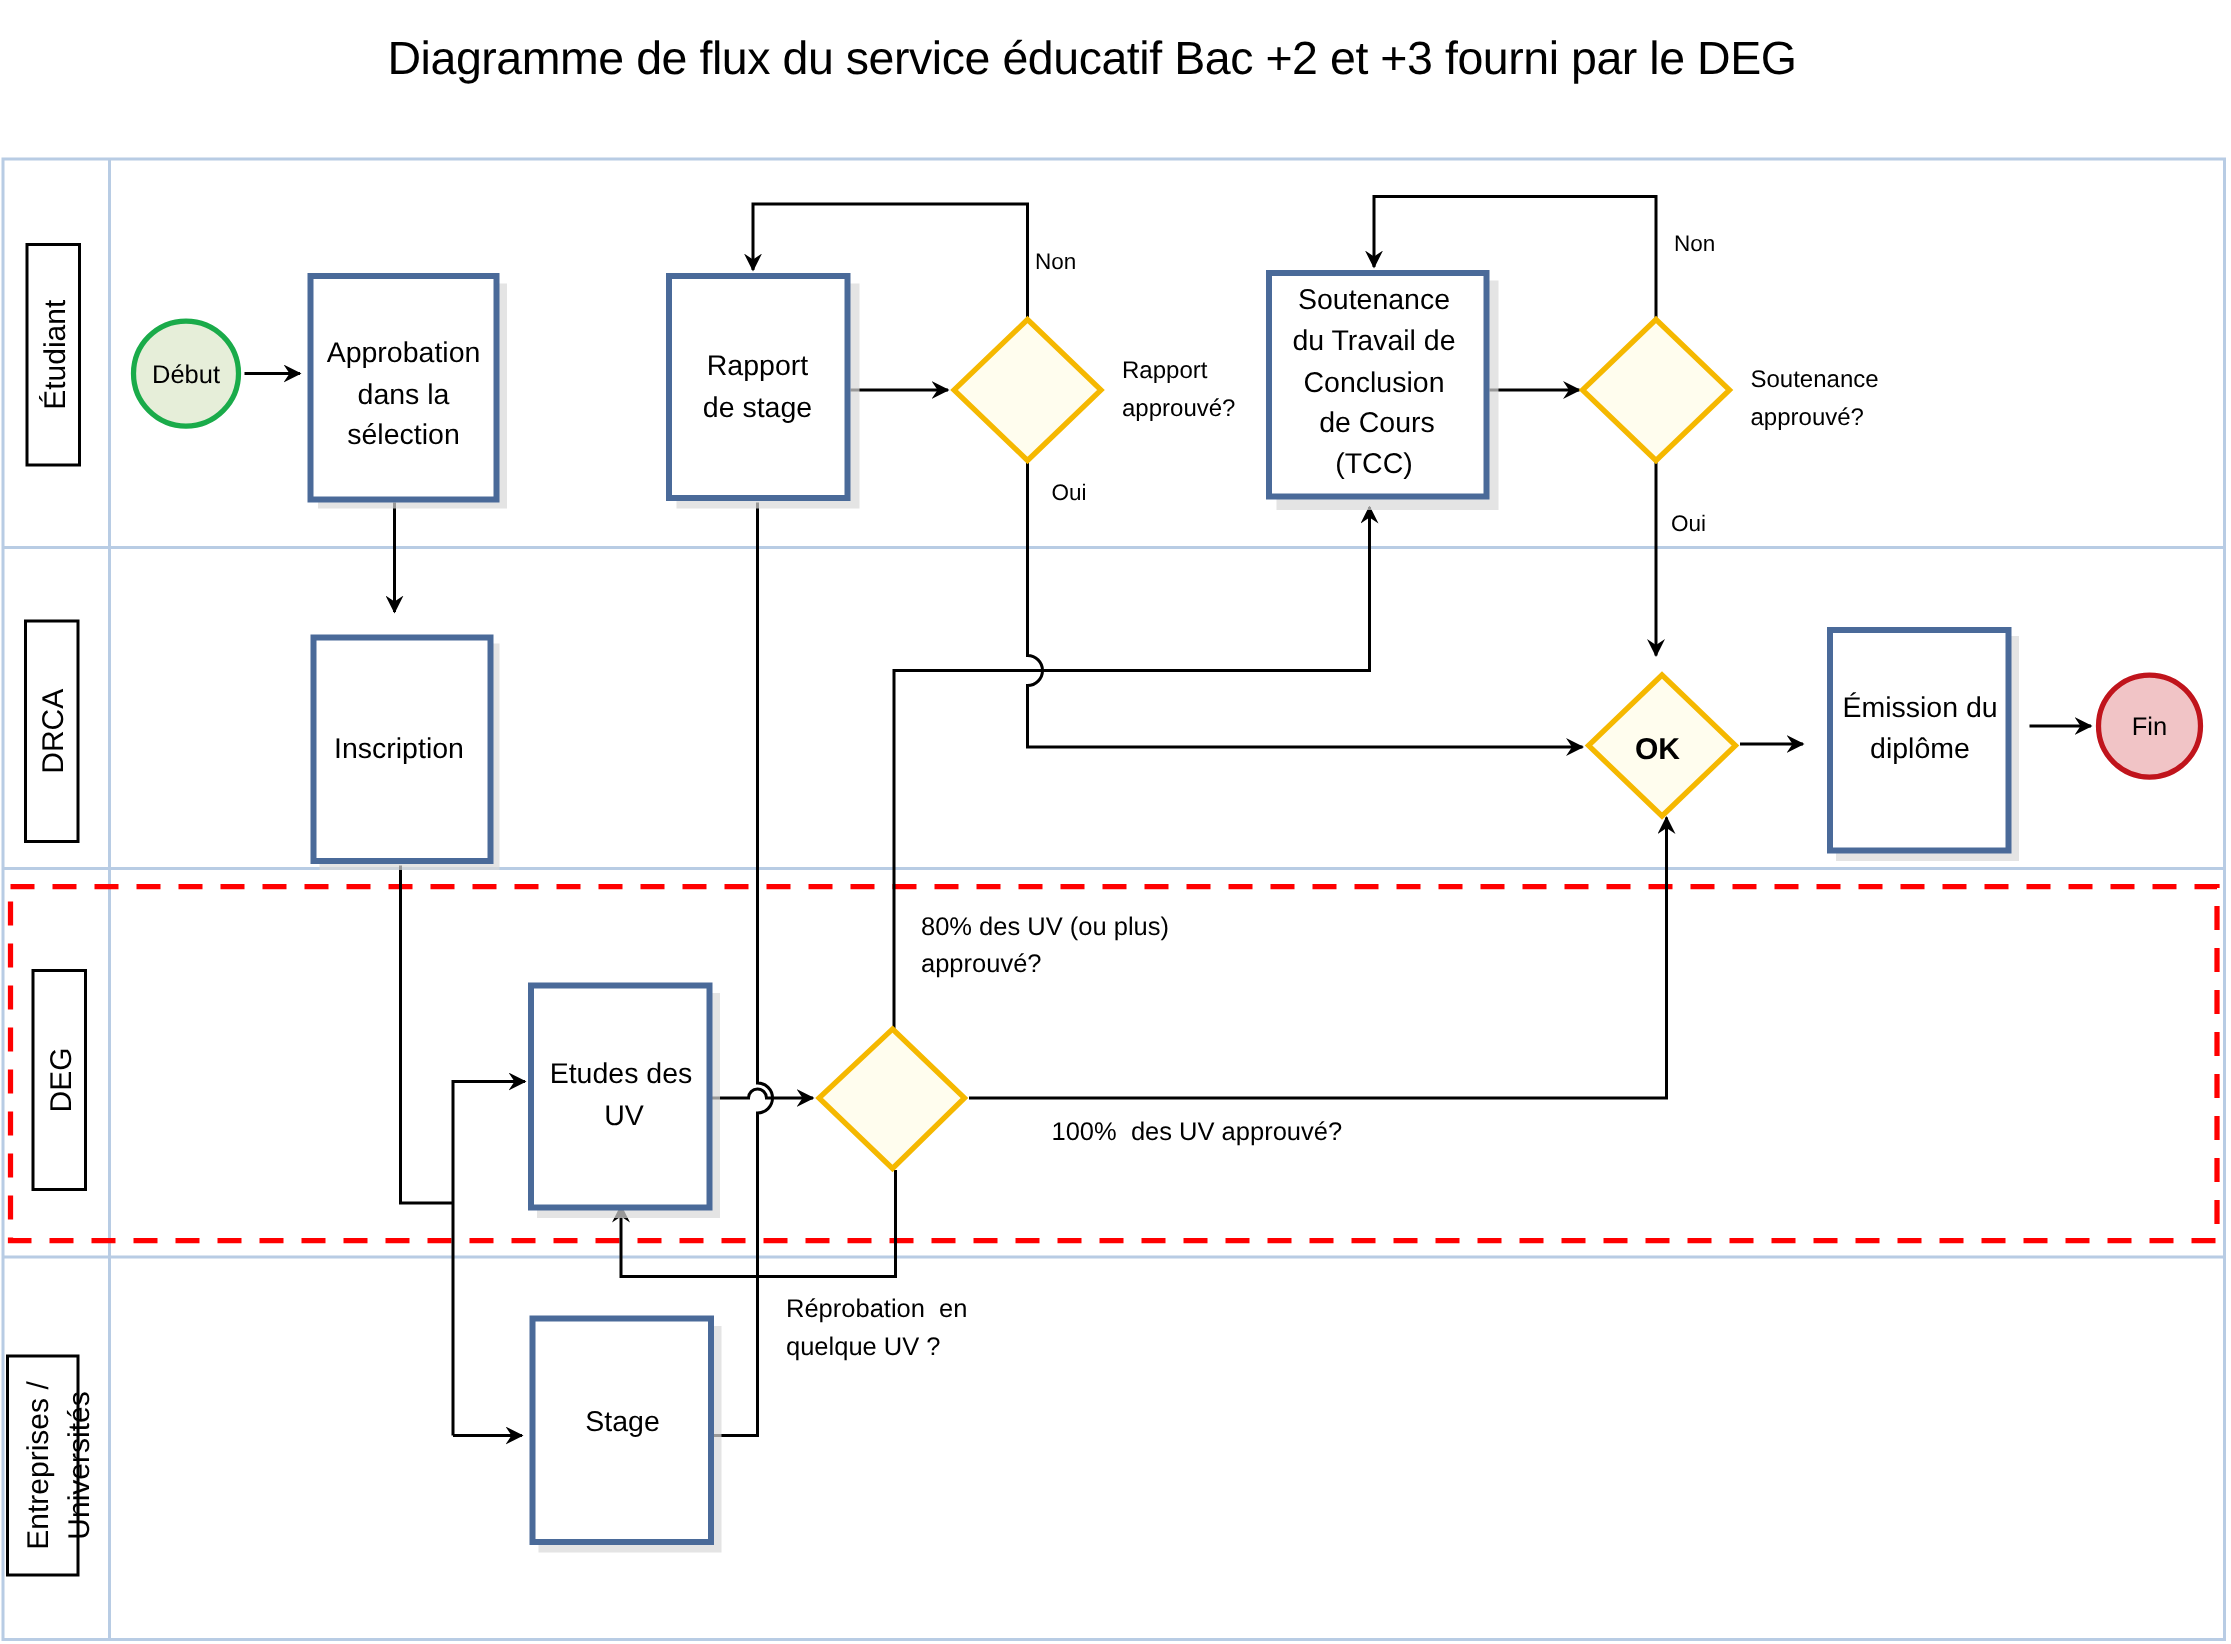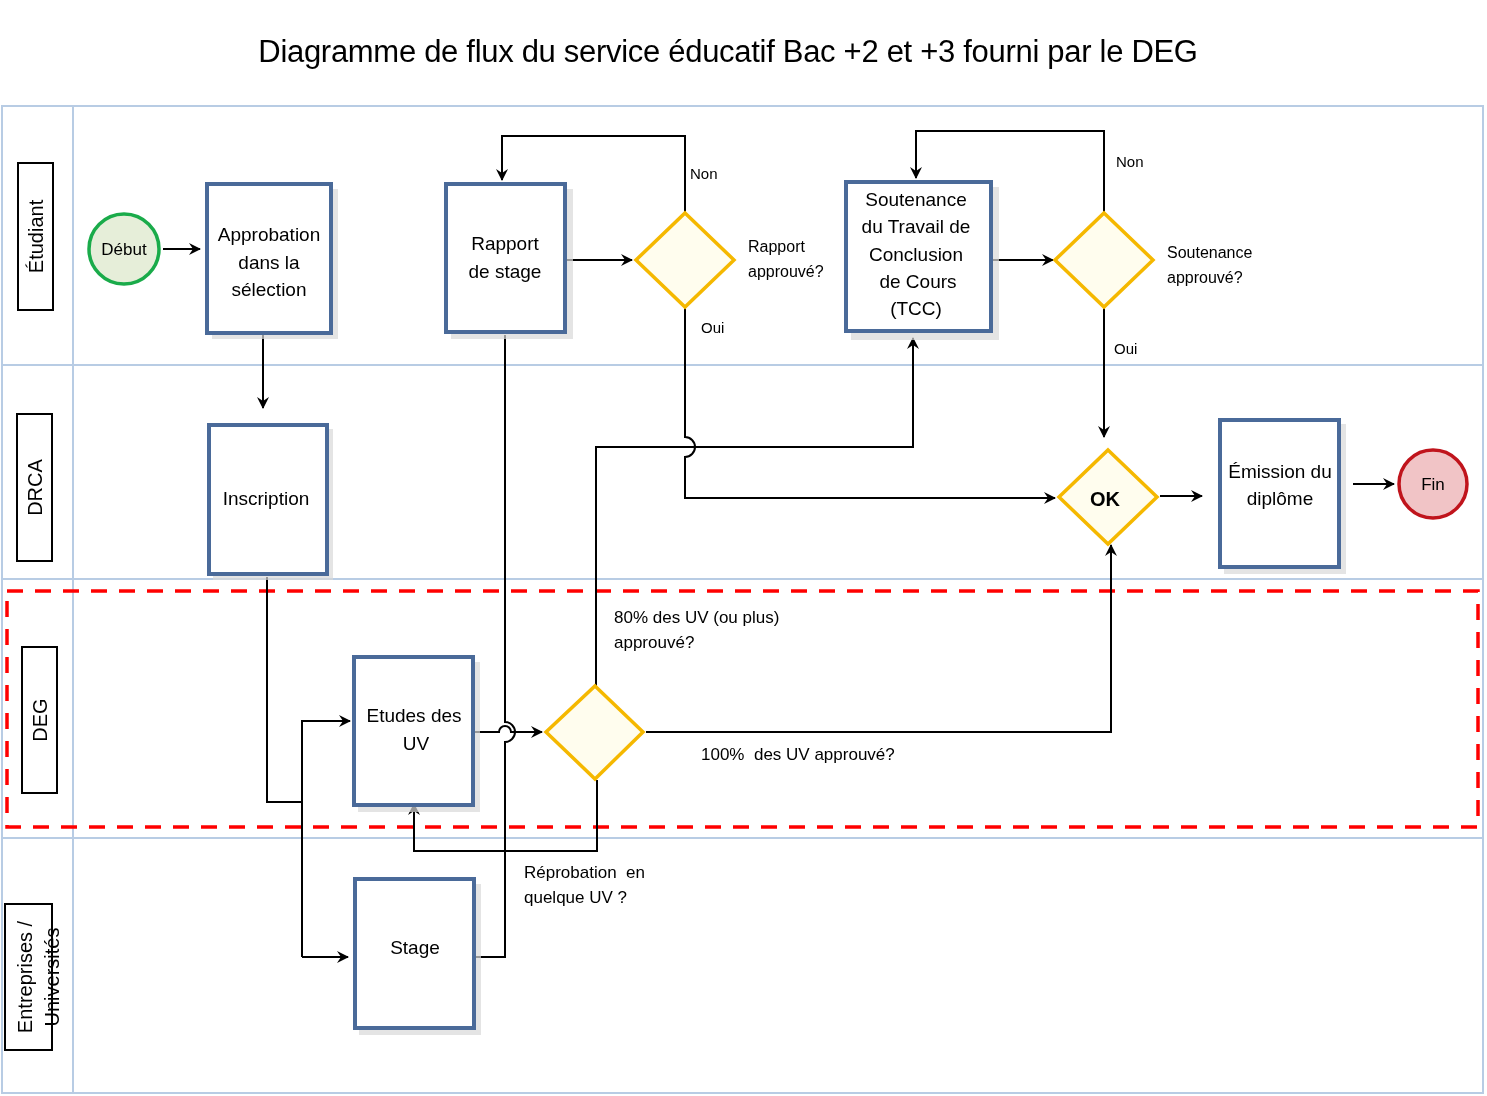--- a/index.html
+++ b/index.html
@@ -1,18 +1,18 @@
 <!DOCTYPE html>
 <html><head>
 <meta charset="utf-8">
 <style>
   html, body { margin:0; padding:0; background:#ffffff; }
   body { width:1487px; height:1096px; position:relative; overflow:hidden;
          font-family:"Liberation Sans", sans-serif; color:#000; }
-  #title { position:absolute; left:0; top:34px; width:1456px; text-align:center;
+  #title { position:absolute; left:0; top:21px; width:1456px; text-align:center;
            font-size:31px; font-family:"Liberation Sans", sans-serif; letter-spacing:-0.3px; }
   svg#diagram { position:absolute; left:0; top:0; }
   .lane-border { fill:none; stroke:#b8cce4; stroke-width:2; }
   .lane-sep { stroke:#b8cce4; stroke-width:2; }
   .lane-label-box { fill:#fff; stroke:#000; stroke-width:2; }
   .lane-label { font-family:"Liberation Sans", sans-serif; font-size:20px; fill:#000; }
   .proc { fill:#fff; stroke:#4a6a99; stroke-width:4; }
   .proc-shadow { fill:#d9d9d9; opacity:0.7; }
   .txt { font-family:"Liberation Sans", sans-serif; font-size:19px; fill:#000; }
   .small { font-family:"Liberation Sans", sans-serif; font-size:16px; fill:#000; }

